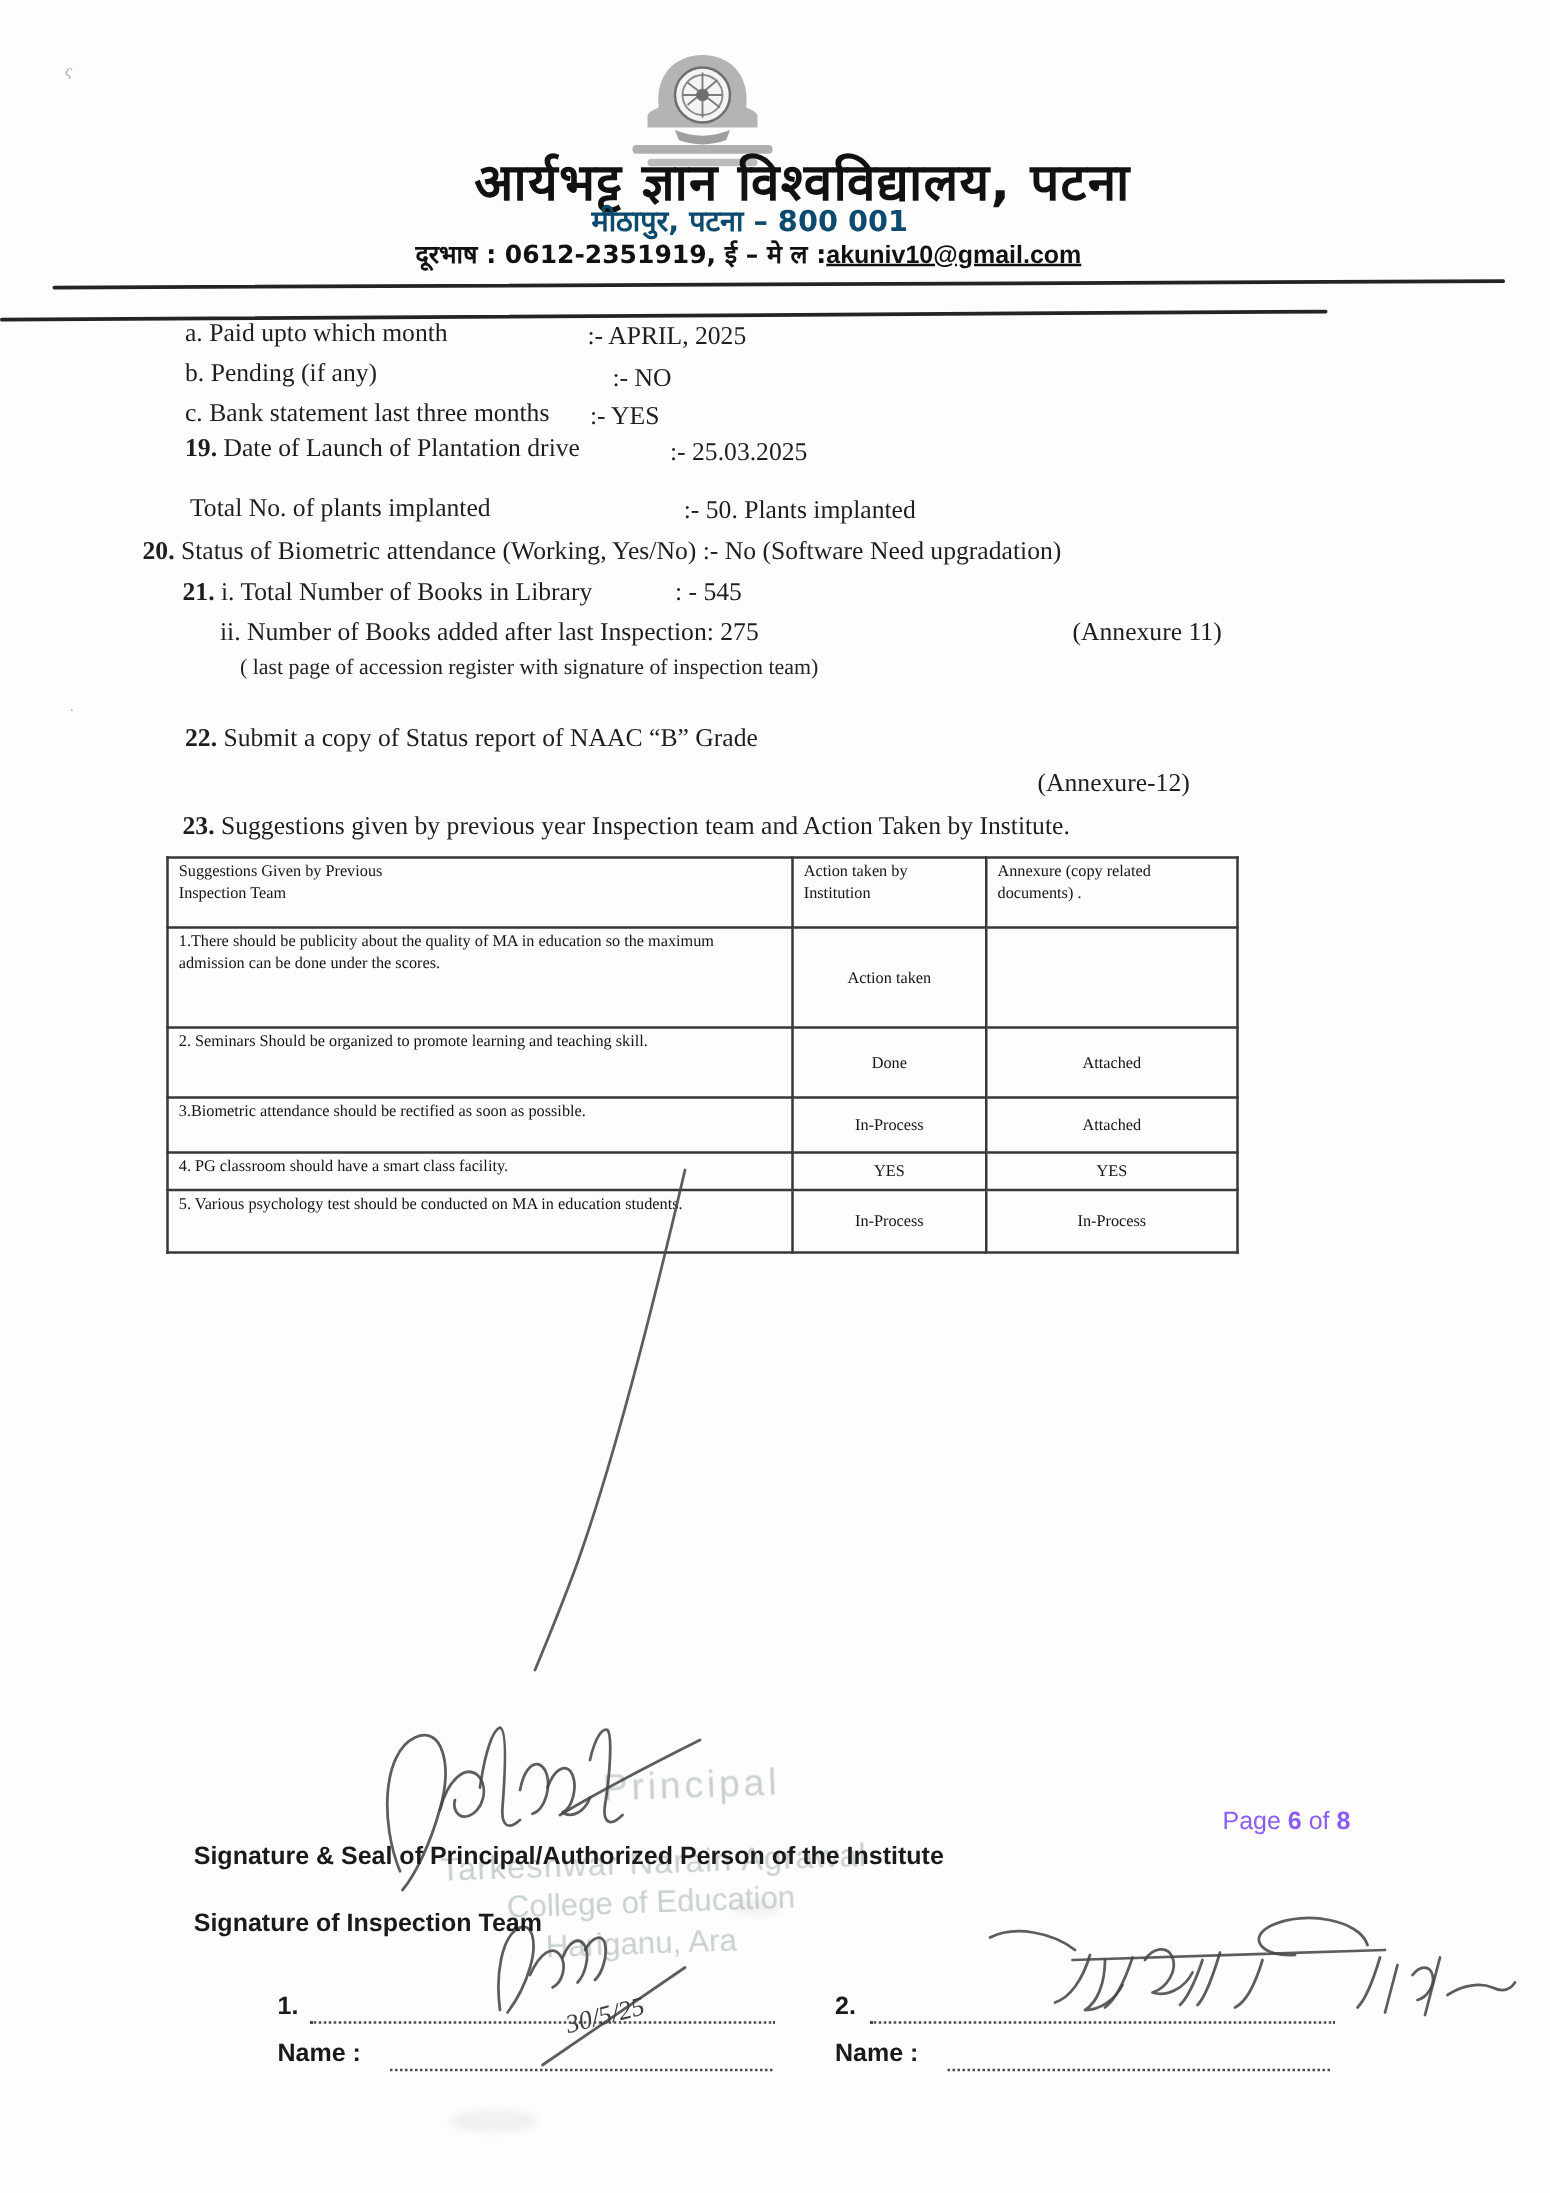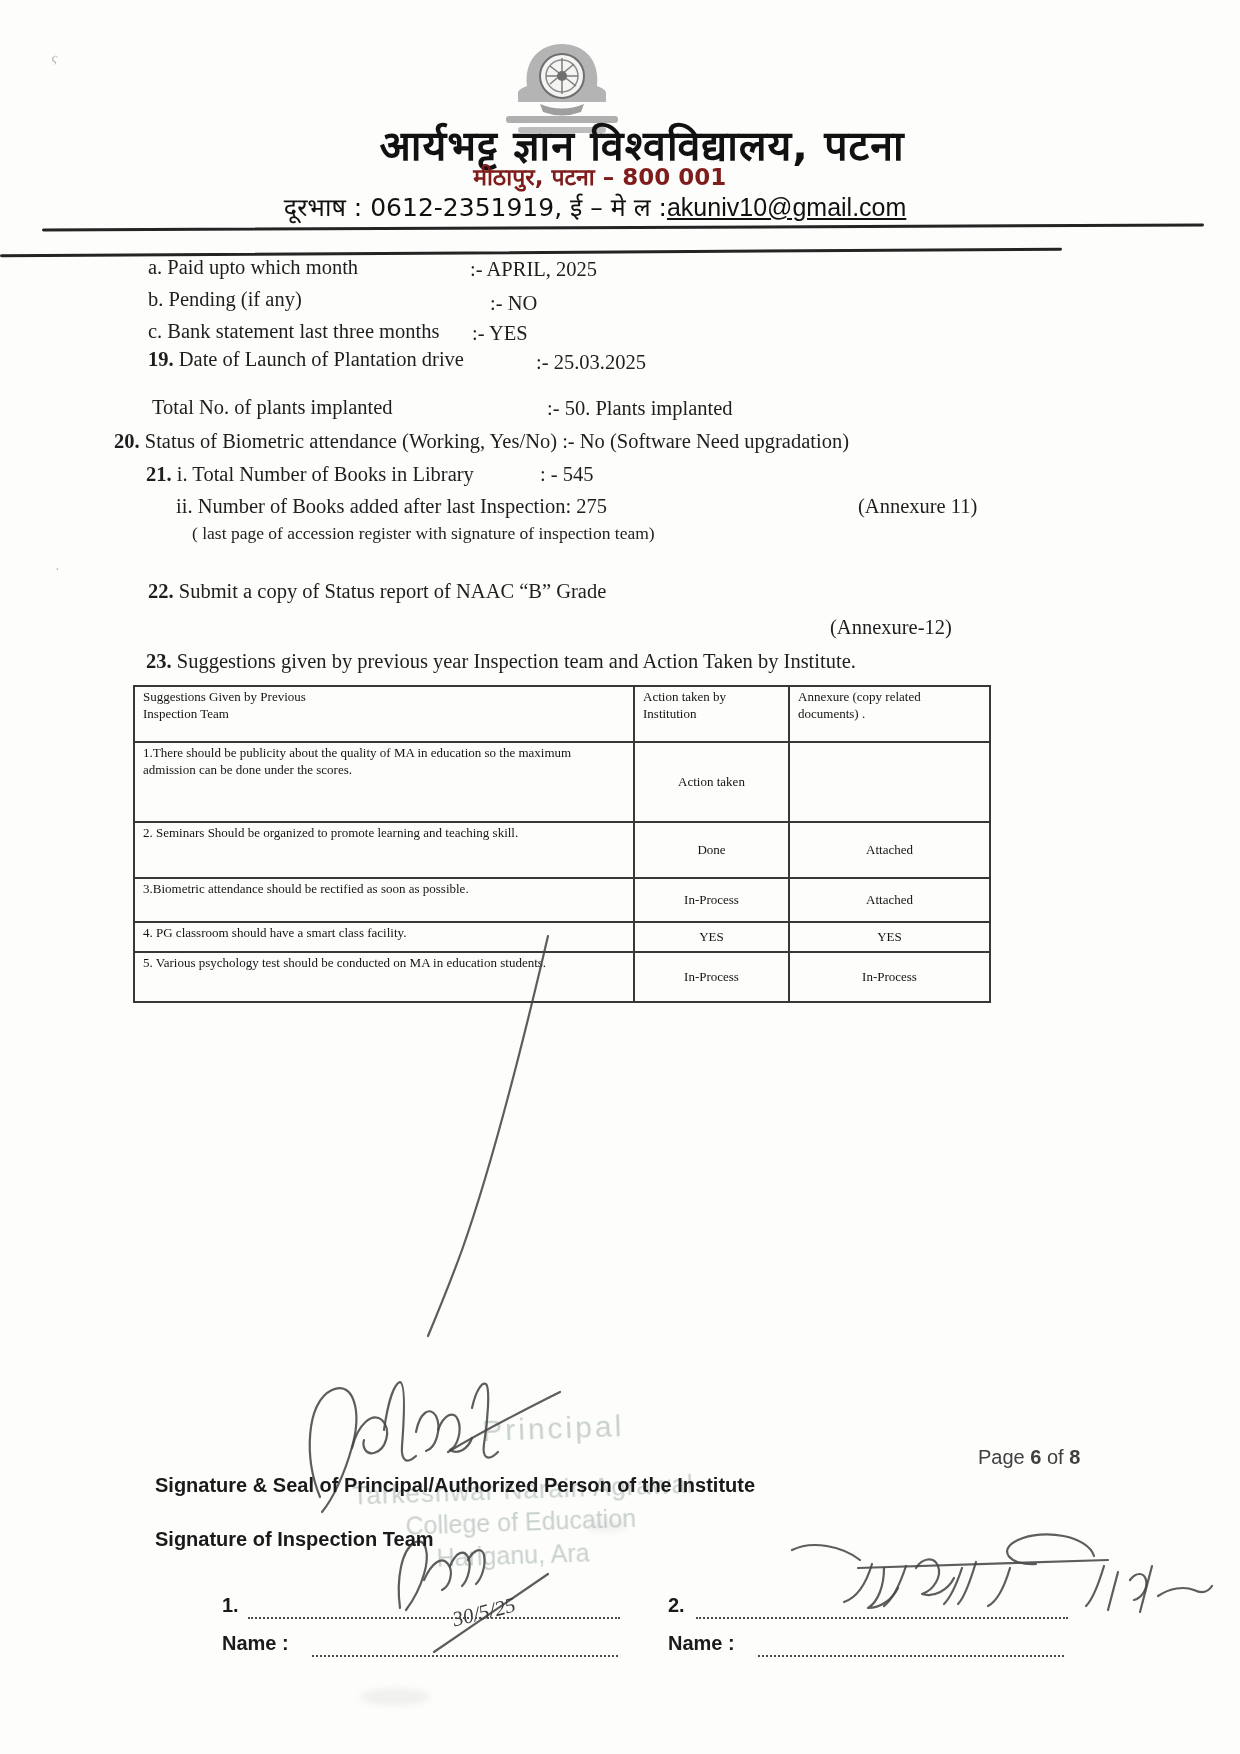--- a/index.html
+++ b/index.html
@@ -10,41 +10,41 @@
   }
   .abs{position:absolute;white-space:nowrap;}
   .sans{font-family:"Liberation Sans",sans-serif;}
   .dev{font-family:"DejaVu Sans",sans-serif;}
   .b{font-weight:bold;}
   .body-line{font-size:20.5px;color:#1e1e1e;}
   .small-note{font-size:17.5px;color:#222;}
   .rule{position:absolute;background:#242424;height:3px;border-radius:2px;}
   
   .uni-title{font-size:41px;font-weight:bold;letter-spacing:1px;color:#111;}
-  .uni-sub{font-size:23px;font-weight:bold;color:#7f1d1d;}
-  .uni-contact{font-size:25px;font-weight:normal;color:#111;}
+  .uni-sub{font-size:23px;font-weight:bold;color:#0c4a6e;}
+  .uni-contact{font-size:20px;font-weight:bold;color:#111;}
   .uni-contact .em{text-decoration:underline;}
   
   .sug-table{
     position:absolute;left:133px;top:685px;width:856px;
     border-collapse:collapse;font-family:"Liberation Serif",serif;
     font-size:13px;color:#141414;table-layout:fixed;
   }
   .sug-table th,.sug-table td{
     border:2px solid #383838;padding:2px 8px;font-weight:normal;
     text-align:left;vertical-align:top;line-height:1.3;
     white-space:normal;overflow:hidden;
   }
   .sug-table td.mid{text-align:center;vertical-align:middle;}
   tr.hrow{height:56px;} tr.r1{height:80px;} tr.r2{height:56px;}
   tr.r3{height:44px;} tr.r4{height:30px;} tr.r5{height:50px;}
   
   .foot-label{font-family:"Liberation Sans",sans-serif;font-size:20px;font-weight:bold;color:#1a1a1a;}
   .dotted{position:absolute;border-bottom:2px dotted #4c4c4c;height:18px;}
-  .pageno{font-family:"Liberation Sans",sans-serif;font-size:20px;color:#404040;}
+  .pageno{font-family:"Liberation Sans",sans-serif;font-size:20px;color:#8b5cf6;}
   .pageno .n{font-weight:bold;}
   
   .seal{position:absolute;color:#9dada6;opacity:.55;filter:blur(.4px);
         font-family:"Liberation Sans",sans-serif;transform:rotate(-2deg);}
   .seal div{position:absolute;white-space:nowrap;}
   .ink{stroke:#474747;stroke-width:2.2;fill:none;stroke-linecap:round;stroke-linejoin:round;opacity:.88;}
   .hand-date{font-style:italic;font-size:21px;color:#3d3d3d;transform:rotate(-14deg);}
   .smudge{position:absolute;background:#9a9a9a;opacity:.12;border-radius:50%;filter:blur(3px);}
   .speck{position:absolute;color:#b5b5b5;font-size:14px;}
 </style>

